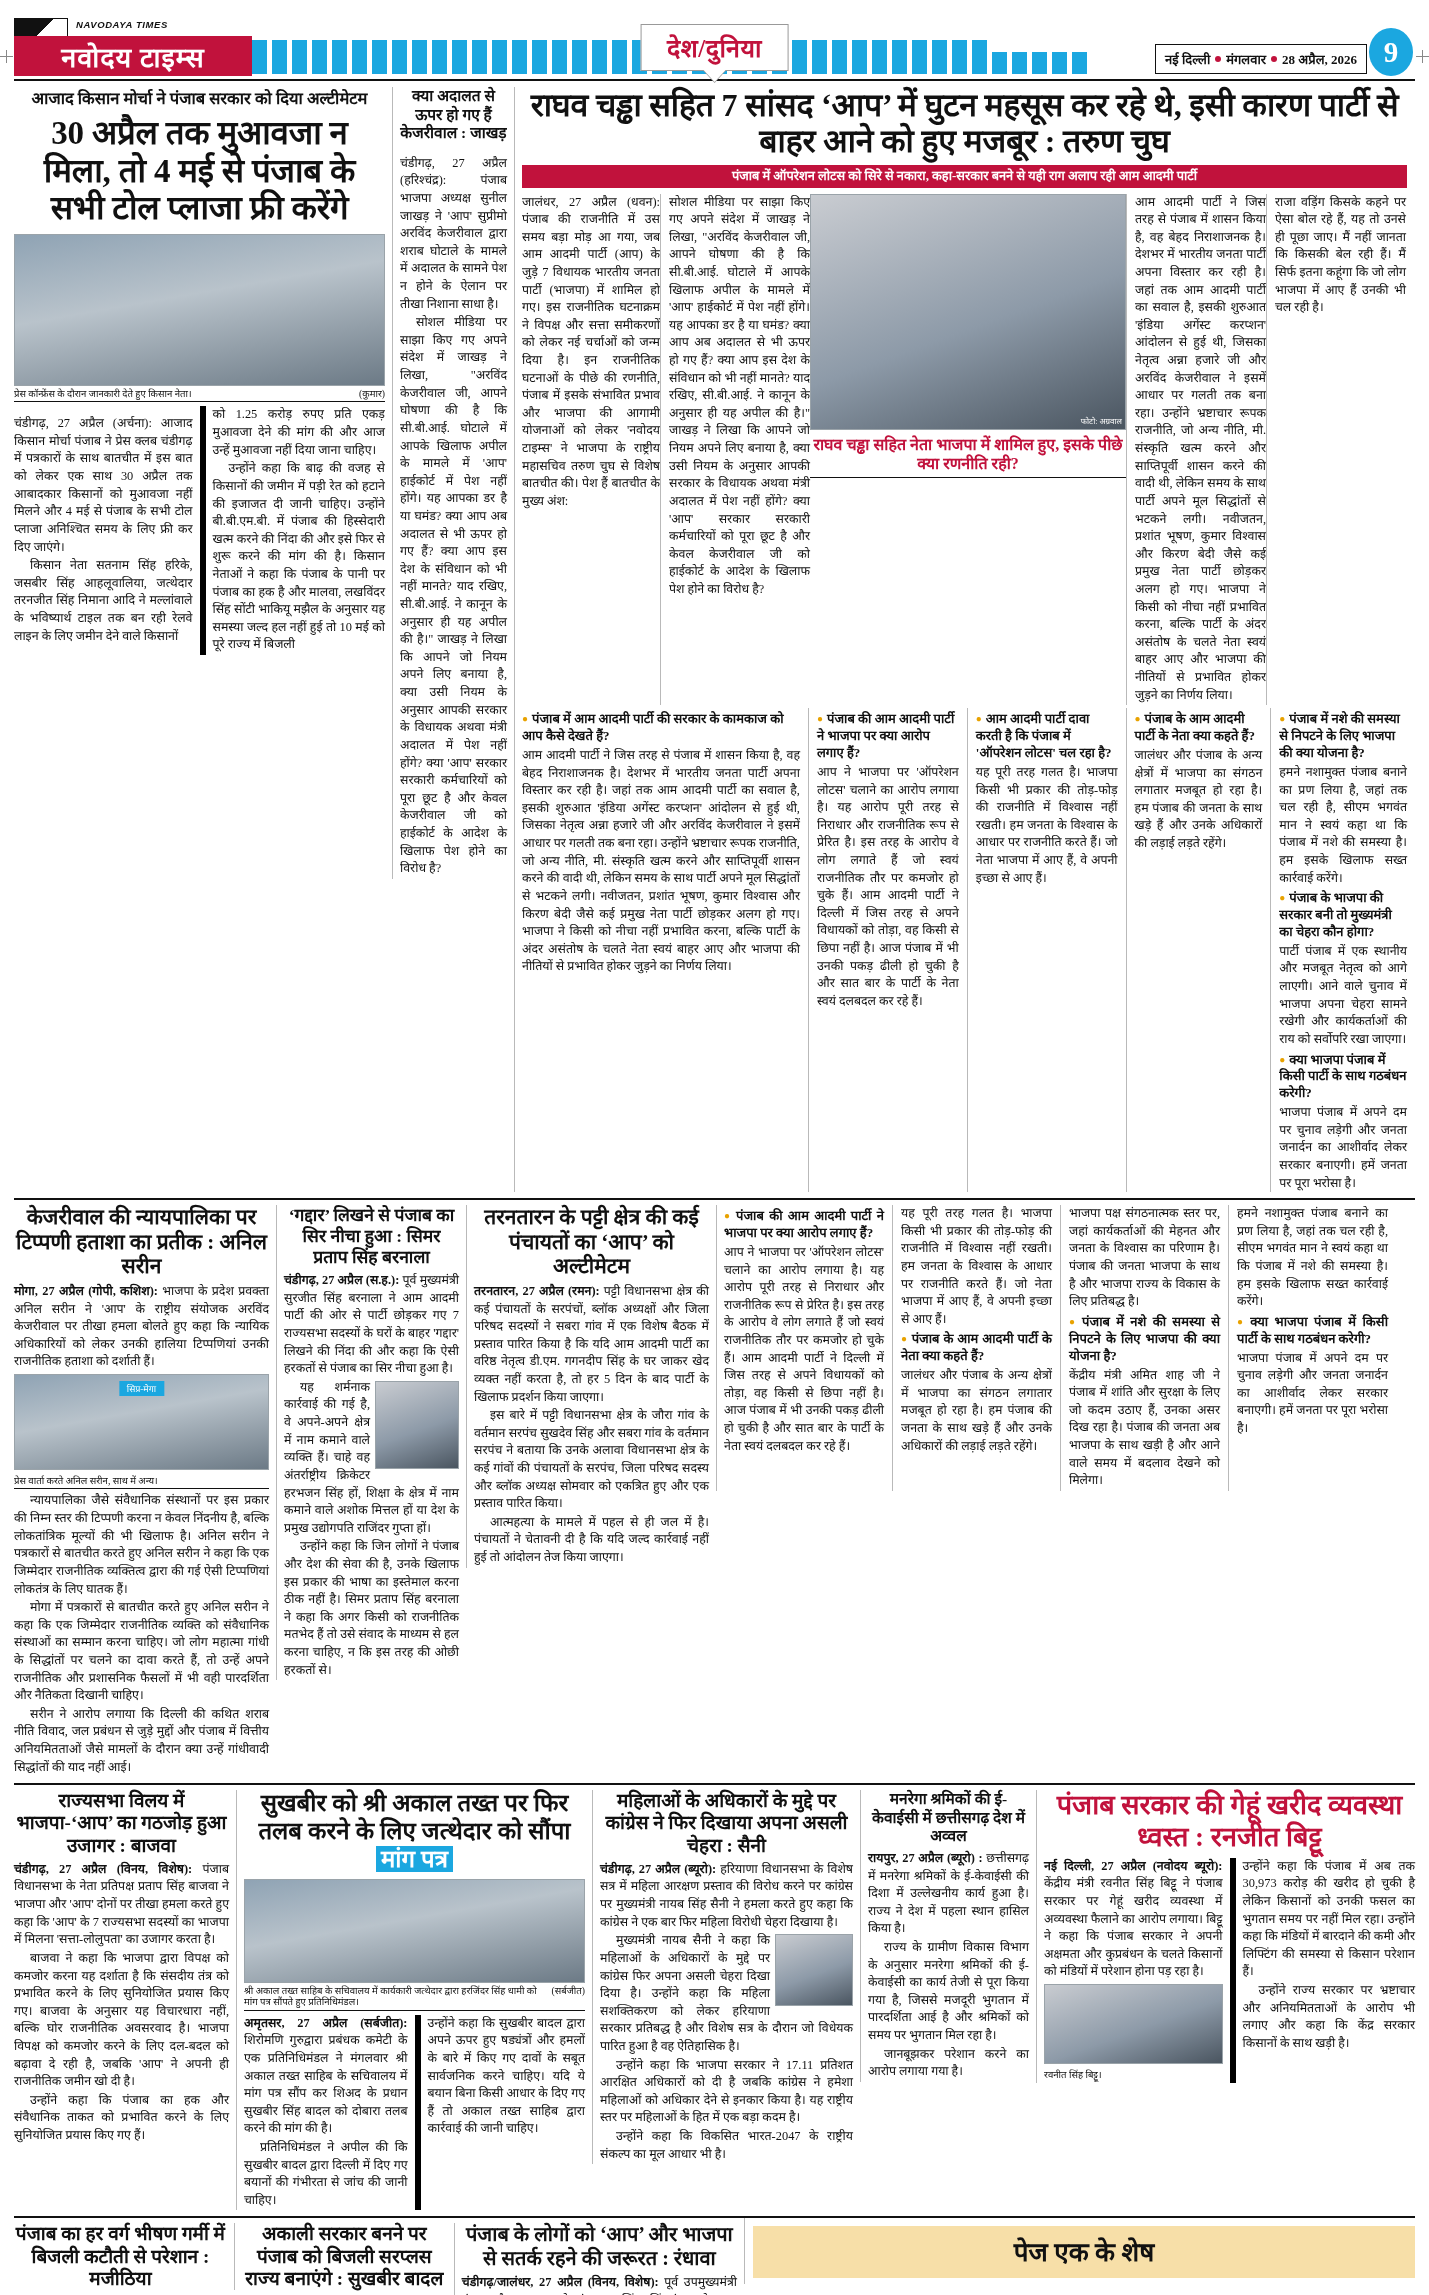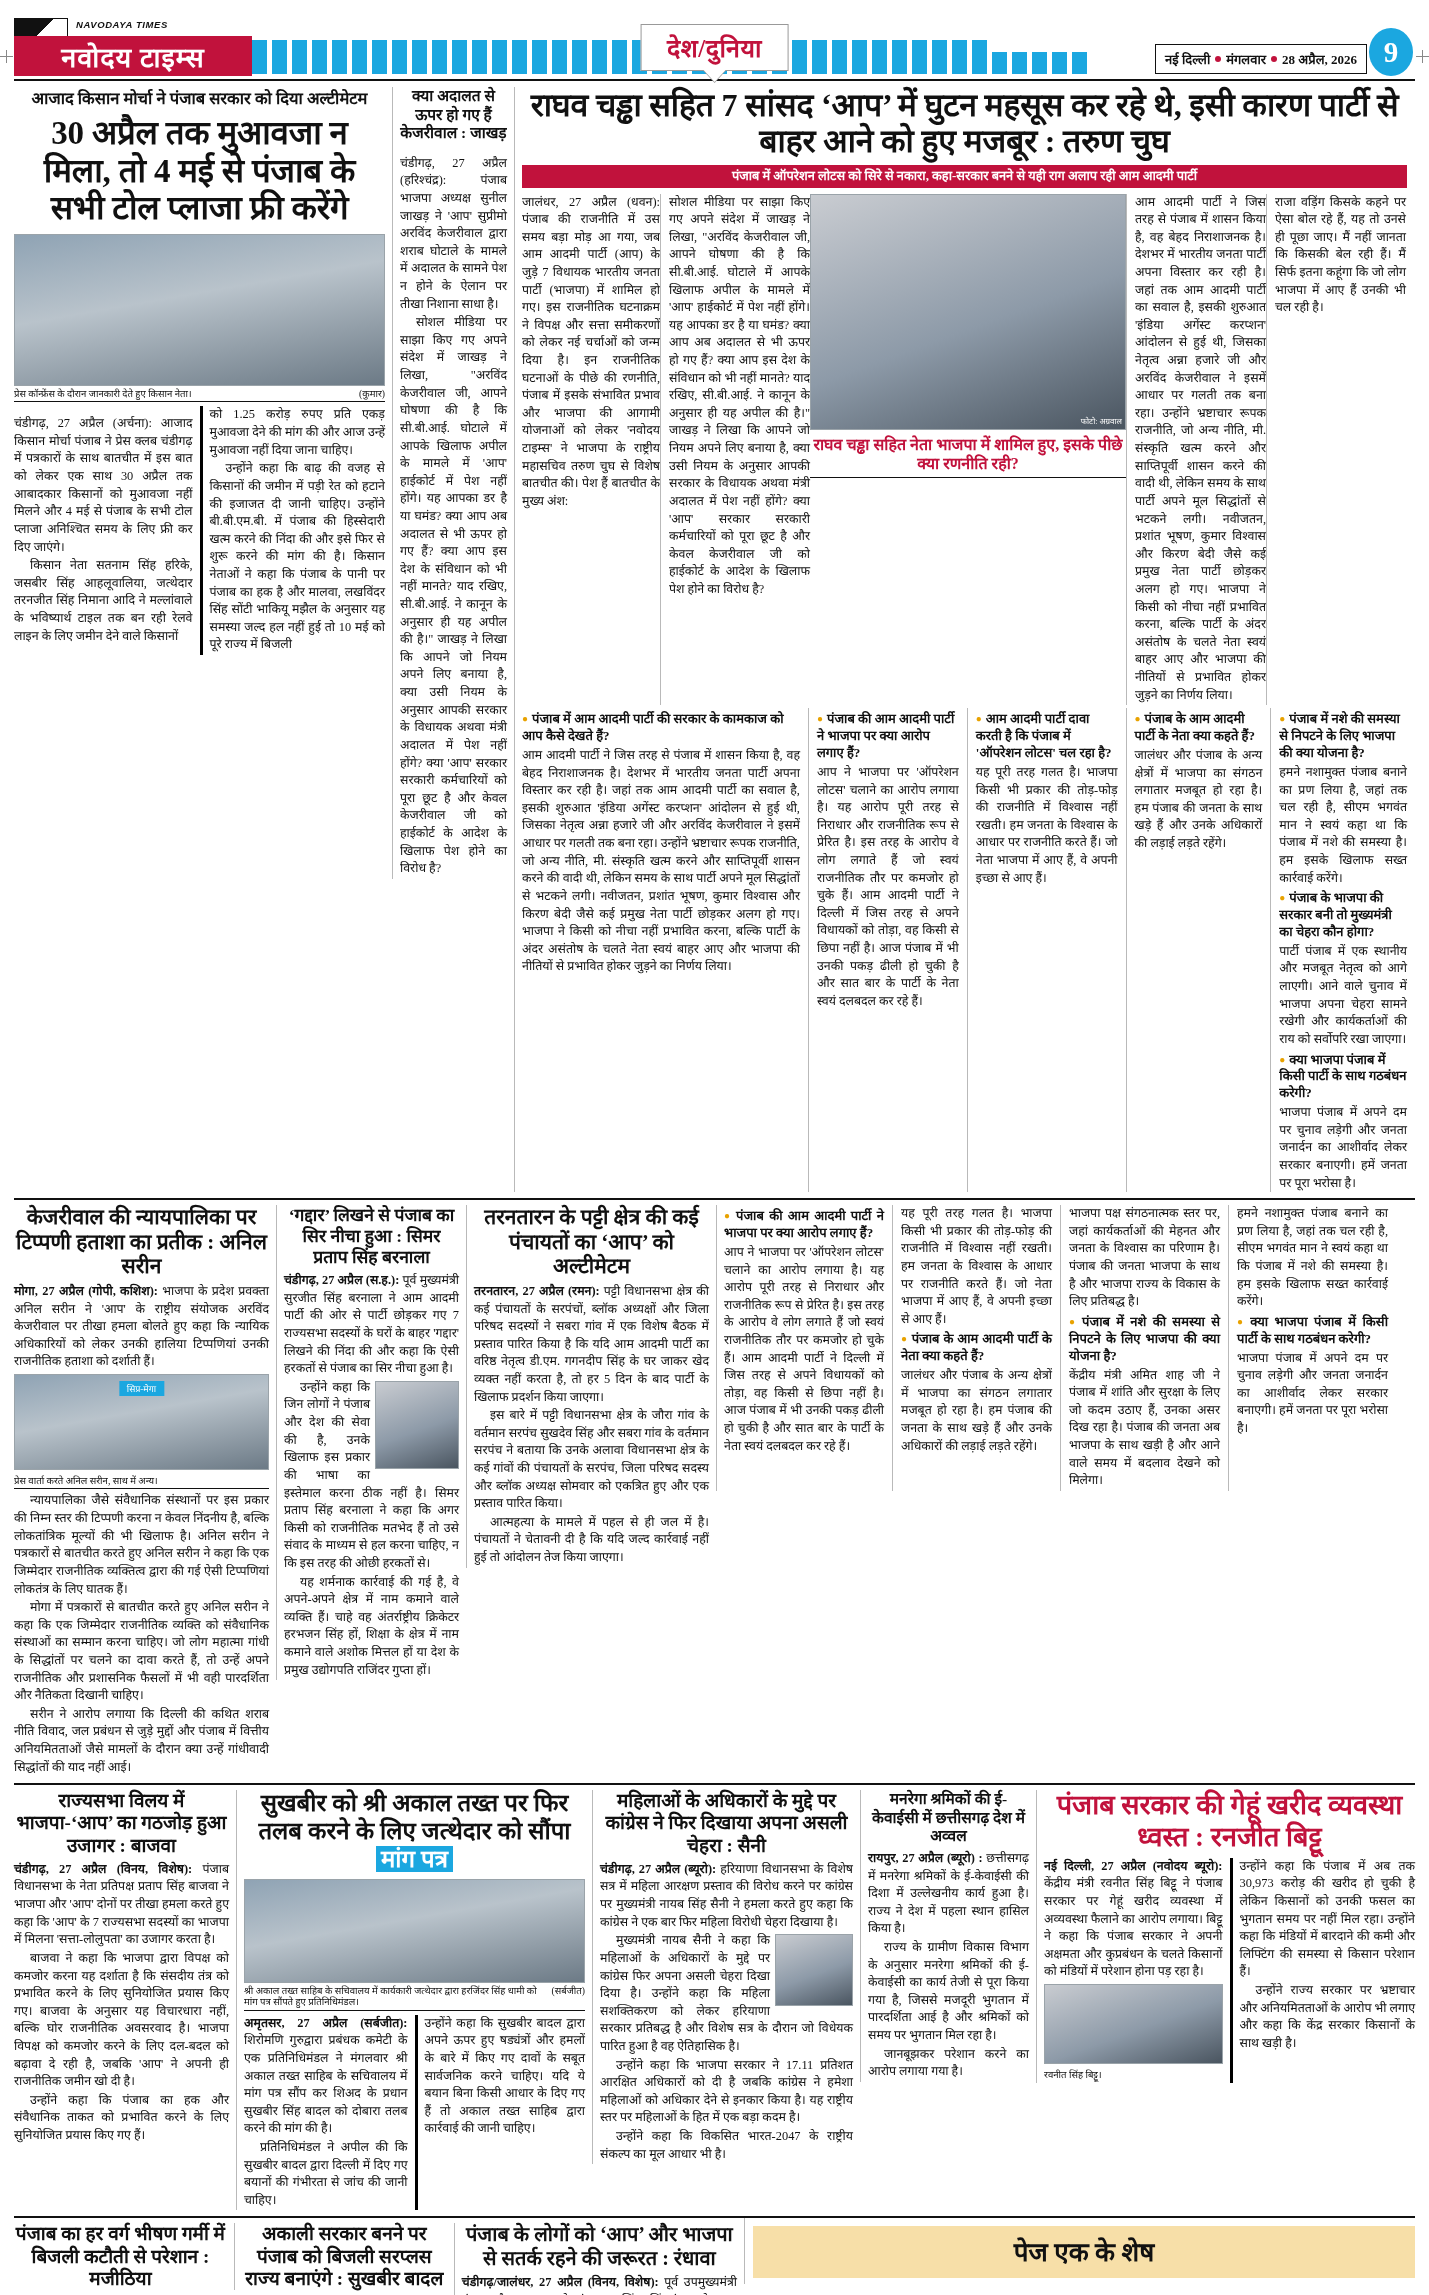--- a/index.html
+++ b/index.html
@@ -75,21 +75,21 @@
   .bullet-h { font-size:13px; font-weight:bold; line-height:1.3; margin:3px 0 2px; }
   .bullet-h:before{ content:"\25CF"; color:#e8a200; font-size:10px; margin-right:4px; vertical-align:1px;}
   .qblock { font-size:12.4px; line-height:1.42; text-align:justify; }
   .imgph { background:#cfd6db; border:1px solid #9aa3a9; position:relative; overflow:hidden; }
   .imgph.people { background:linear-gradient(170deg,#8fa3b4 0%,#b9c3cb 42%,#6c7a86 100%); }
   .imgph.portrait { background:linear-gradient(160deg,#c9ccd1 0%,#8d9aa8 55%,#4a5560 100%); }
 
   
   .cols { display:flex; }
   .col { padding:0 7px; }
-  .col + .col { border-left:3px solid #000000; }
+  .col + .col { border-left:6px solid #000000; }
 
   
   .band { display:flex; }
   .band > .pack { padding:0 7px; }
   .pack + .pack { border-left:1px solid #b9b9b9; }
 
   .pageheadbar{
     background:#f7dfa8; text-align:center; font-size:26px; font-weight:bold;
     padding:7px 0 9px; margin:8px 0 6px;
   }
@@ -283,22 +283,22 @@
     </div>
 
     <div class="pack" style="width:190px;">
       <div class="hl-sm">‘गद्दार’ लिखने से पंजाब का सिर नीचा हुआ : सिमर प्रताप सिंह बरनाला</div>
       <div class="body" style="margin-top:4px;">
         <p class="noind"><span class="place">चंडीगढ़, 27 अप्रैल (स.ह.):</span>
           <span>पूर्व मुख्यमंत्री सुरजीत सिंह बरनाला ने आम आदमी पार्टी की ओर से पार्टी छोड़कर गए 7 राज्यसभा सदस्यों के घरों के बाहर 'गद्दार' लिखने की निंदा की और कहा कि ऐसी हरकतों से पंजाब का सिर नीचा हुआ है।</span></p>
       </div>
       <div class="imgph portrait" style="height:88px;width:84px;float:right;margin:2px 0 2px 5px;"></div>
       <div class="body">
+        <p>यह शर्मनाक कार्रवाई की गई है, वे अपने-अपने क्षेत्र में नाम कमाने वाले व्यक्ति हैं। चाहे वह अंतर्राष्ट्रीय क्रिकेटर हरभजन सिंह हों, शिक्षा के क्षेत्र में नाम कमाने वाले अशोक मित्तल हों या देश के प्रमुख उद्योगपति राजिंदर गुप्ता हों।</p>
         <p>उन्होंने कहा कि जिन लोगों ने पंजाब और देश की सेवा की है, उनके खिलाफ इस प्रकार की भाषा का इस्तेमाल करना ठीक नहीं है। सिमर प्रताप सिंह बरनाला ने कहा कि अगर किसी को राजनीतिक मतभेद हैं तो उसे संवाद के माध्यम से हल करना चाहिए, न कि इस तरह की ओछी हरकतों से।</p>
-        <p>यह शर्मनाक कार्रवाई की गई है, वे अपने-अपने क्षेत्र में नाम कमाने वाले व्यक्ति हैं। चाहे वह अंतर्राष्ट्रीय क्रिकेटर हरभजन सिंह हों, शिक्षा के क्षेत्र में नाम कमाने वाले अशोक मित्तल हों या देश के प्रमुख उद्योगपति राजिंदर गुप्ता हों।</p>
       </div>
     </div>
 
     <div class="pack" style="width:250px;">
       <div class="hl-md">तरनतारन के पट्टी क्षेत्र की कई पंचायतों का ‘आप’ को अल्टीमेटम</div>
       <div class="body" style="margin-top:4px;">
         <p class="noind"><span class="place">तरनतारन, 27 अप्रैल (रमन):</span>
           <span>पट्टी विधानसभा क्षेत्र की कई पंचायतों के सरपंचों, ब्लॉक अध्यक्षों और जिला परिषद सदस्यों ने सबरा गांव में एक विशेष बैठक में प्रस्ताव पारित किया है कि यदि आम आदमी पार्टी का वरिष्ठ नेतृत्व डी.एम. गगनदीप सिंह के घर जाकर खेद व्यक्त नहीं करता है, तो हर 5 दिन के बाद पार्टी के खिलाफ प्रदर्शन किया जाएगा।</span></p>
         <p>इस बारे में पट्टी विधानसभा क्षेत्र के जौरा गांव के वर्तमान सरपंच सुखदेव सिंह और सबरा गांव के वर्तमान सरपंच ने बताया कि उनके अलावा विधानसभा क्षेत्र के कई गांवों की पंचायतों के सरपंच, जिला परिषद सदस्य और ब्लॉक अध्यक्ष सोमवार को एकत्रित हुए और एक प्रस्ताव पारित किया।</p>
         <p>आत्महत्या के मामले में पहल से ही जल में है। पंचायतों ने चेतावनी दी है कि यदि जल्द कार्रवाई नहीं हुई तो आंदोलन तेज किया जाएगा।</p>

